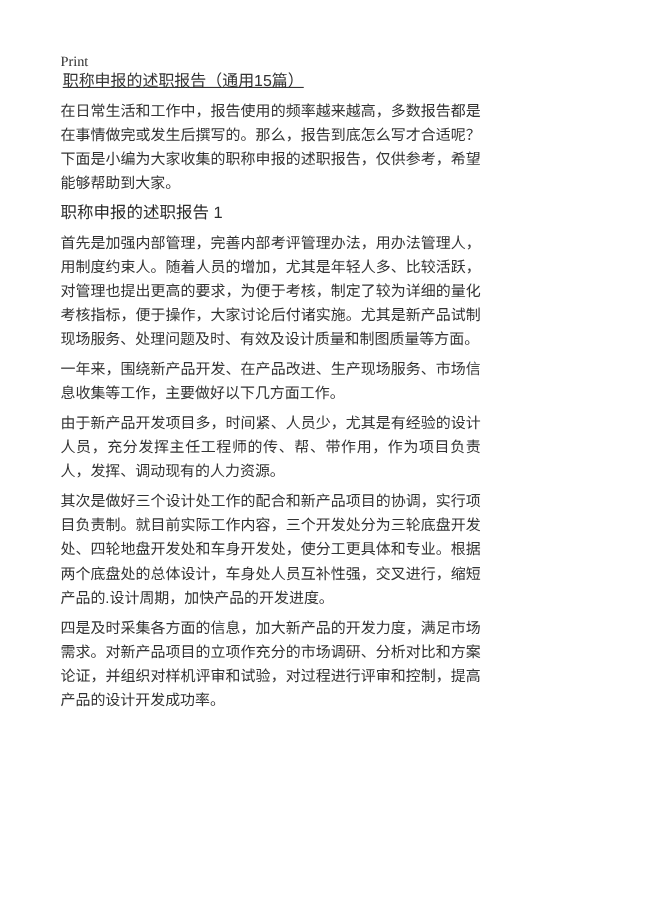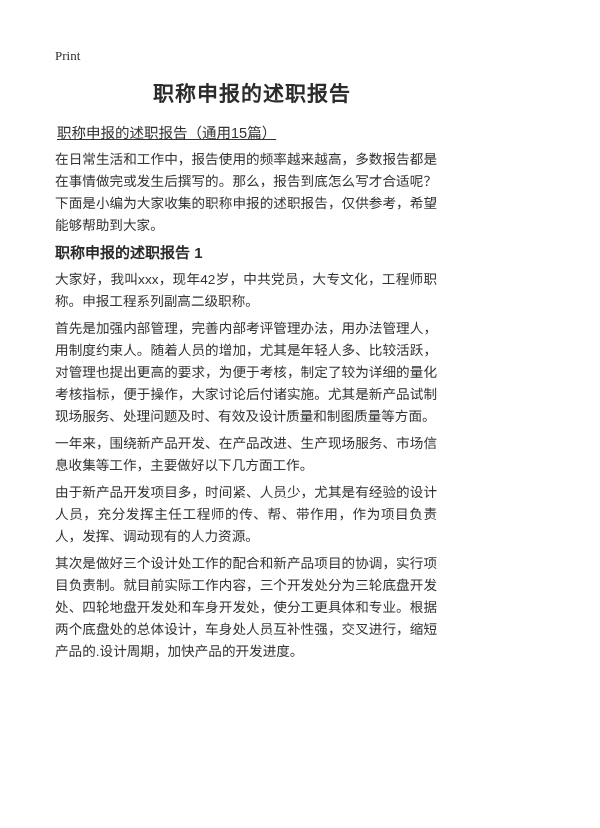--- a/index.html
+++ b/index.html
@@ -50,46 +50,45 @@
     font-size: 13.6px;
     line-height: 22px;
     text-align: justify;
     text-justify: inter-ideograph;
     color: #333333;
   }
   .section-heading {
     margin: 0 0 5px 0;
     font-size: 15px;
     line-height: 22px;
-    font-weight: bold;
+    font-weight: normal;
     color: #2b2b2b;
   }
 </style>
 </head>
 <body>
 
 <div class="page">
 
   <div class="print-link">Print</div>
 
-  <h1 class="doc-title">职称申报的述职报告</h1>
 
   <p class="doc-subtitle">职称申报的述职报告（通用15篇）</p>
 
   <p class="body-para">在日常生活和工作中，报告使用的频率越来越高，多数报告都是在事情做完或发生后撰写的。那么，报告到底怎么写才合适呢？下面是小编为大家收集的职称申报的述职报告，仅供参考，希望能够帮助到大家。</p>
 
   <h2 class="section-heading">职称申报的述职报告 1</h2>
 
 
-  <p class="body-para">大家好，我叫xxx，现年42岁，中共党员，大专文化，工程师职称。申报工程系列副高二级职称。</p>
 
   <p class="body-para">首先是加强内部管理，完善内部考评管理办法，用办法管理人，用制度约束人。随着人员的增加，尤其是年轻人多、比较活跃，对管理也提出更高的要求，为便于考核，制定了较为详细的量化考核指标，便于操作，大家讨论后付诸实施。尤其是新产品试制现场服务、处理问题及时、有效及设计质量和制图质量等方面。</p>
 
   <p class="body-para">一年来，围绕新产品开发、在产品改进、生产现场服务、市场信息收集等工作，主要做好以下几方面工作。</p>
 
   <p class="body-para">由于新产品开发项目多，时间紧、人员少，尤其是有经验的设计人员，充分发挥主任工程师的传、帮、带作用，作为项目负责人，发挥、调动现有的人力资源。</p>
 
   <p class="body-para">其次是做好三个设计处工作的配合和新产品项目的协调，实行项目负责制。就目前实际工作内容，三个开发处分为三轮底盘开发处、四轮地盘开发处和车身开发处，使分工更具体和专业。根据两个底盘处的总体设计，车身处人员互补性强，交叉进行，缩短产品的.设计周期，加快产品的开发进度。</p>
 
 
 
+  <p class="body-para">四是及时采集各方面的信息，加大新产品的开发力度，满足市场需求。对新产品项目的立项作充分的市场调研、分析对比和方案论证，并组织对样机评审和试验，对过程进行评审和控制，提高产品的设计开发成功率。</p>
 
 </div>
 
 </body></html>

